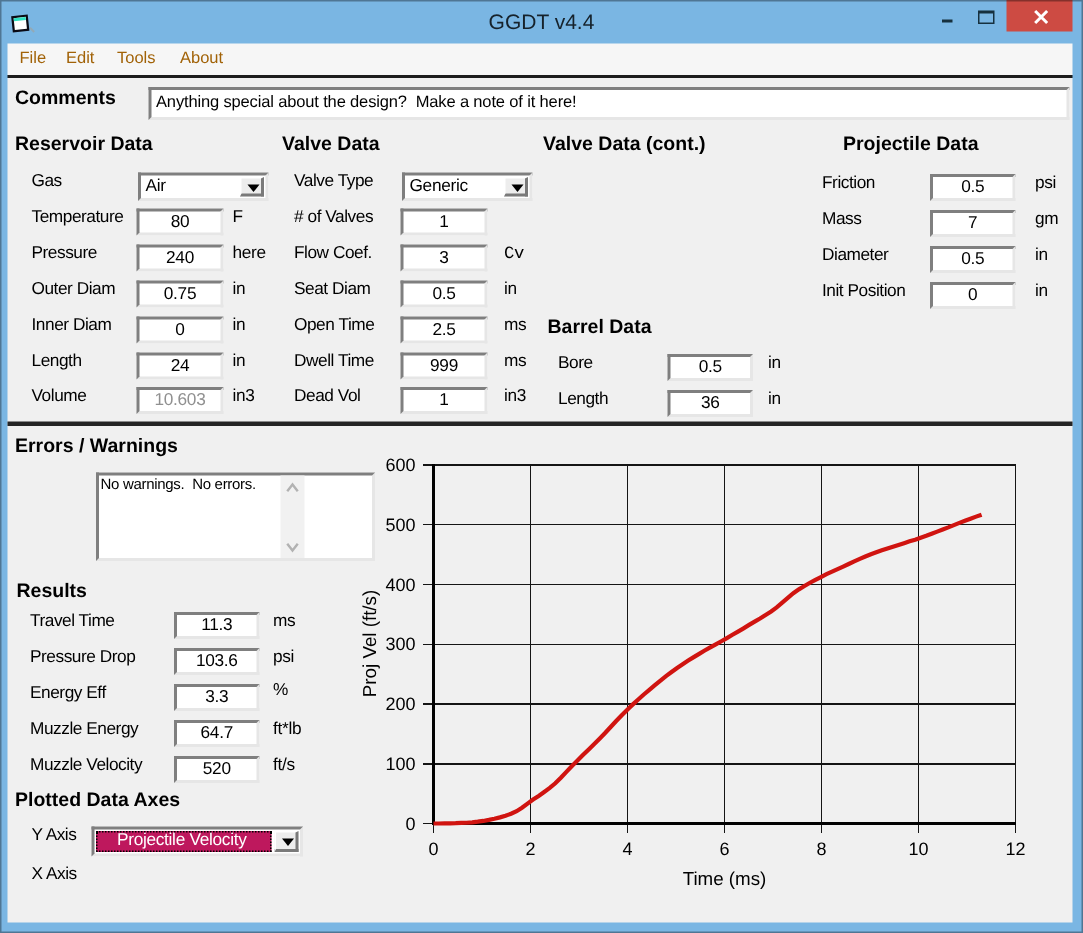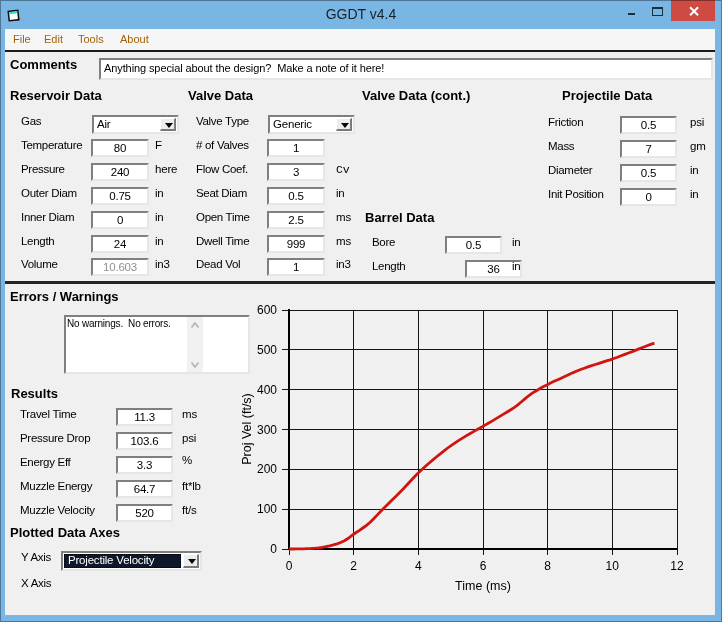--- a/index.html
+++ b/index.html
@@ -128,21 +128,21 @@
   <span class="unit" style="left:336px; top:235px;">ms</span>
   <span class="lbl" style="left:196px; top:258px;">Dead Vol</span>
   <div class="tb" style="left:267px; top:258px; width:58px; height:18px;">1</div>
   <span class="unit" style="left:336px; top:258px;">in3</span>
 
   <b class="hdr abs" style="left:365px; top:210px;">Barrel Data</b>
   <span class="lbl" style="left:372px; top:236px;">Bore</span>
   <div class="tb" style="left:445px; top:236px; width:57px; height:18px;">0.5</div>
   <span class="unit" style="left:512px; top:236px;">in</span>
   <span class="lbl" style="left:372px; top:260px;">Length</span>
-  <div class="tb" style="left:465px; top:260px; width:57px; height:18px;">36</div>
+  <div class="tb" style="left:445px; top:260px; width:57px; height:18px;">36</div>
   <span class="unit" style="left:512px; top:260px;">in</span>
 
   <span class="lbl" style="left:548px; top:116px;">Friction</span>
   <div class="tb" style="left:620px; top:116px; width:57px; height:18px;">0.5</div>
   <span class="unit" style="left:690px; top:116px;">psi</span>
   <span class="lbl" style="left:548px; top:140px;">Mass</span>
   <div class="tb" style="left:620px; top:140px; width:57px; height:18px;">7</div>
   <span class="unit" style="left:690px; top:140px;">gm</span>
   <span class="lbl" style="left:548px; top:164px;">Diameter</span>
   <div class="tb" style="left:620px; top:164px; width:57px; height:18px;">0.5</div>
@@ -176,21 +176,21 @@
   <span class="lbl" style="left:20px; top:480px;">Muzzle Energy</span>
   <div class="tb" style="left:116px; top:480px; width:57px; height:18px;">64.7</div>
   <span class="unit" style="left:182px; top:480px;">ft*lb</span>
   <span class="lbl" style="left:20px; top:504px;">Muzzle Velocity</span>
   <div class="tb" style="left:116px; top:504px; width:57px; height:18px;">520</div>
   <span class="unit" style="left:182px; top:504px;">ft/s</span>
 
   <b class="hdr abs" style="left:10px; top:525px;">Plotted Data Axes</b>
   <span class="lbl" style="left:21px; top:551px;">Y Axis</span>
   <div class="combo" style="left:61px; top:551px; width:141px; height:20px;">
-    <span class="txt" style="left:1px; top:1px; right:19px; bottom:1px; background:#0f172a; color:#fff; outline:1px dotted #000; outline-offset:-1px; position:absolute; padding-left:4px;">Projectile Velocity</span>
+    <span class="txt" style="left:1px; top:1px; right:19px; bottom:1px; background:#be185d; color:#fff; outline:1px dotted #000; outline-offset:-1px; position:absolute; padding-left:14px;">Projectile Velocity</span>
     <span class="cbtn"></span>
   </div>
   <span class="lbl" style="left:21px; top:577px;">X Axis</span>
 
   <svg class="abs" style="left:230px; top:300px;" width="486" height="305" viewBox="0 0 486 305">
     <g stroke="#151515" stroke-width="1" shape-rendering="crispEdges">
 
       <line x1="52" y1="10" x2="447" y2="10"></line>
       <line x1="52" y1="49.8" x2="447" y2="49.8"></line>
       <line x1="52" y1="89.7" x2="447" y2="89.7"></line>

